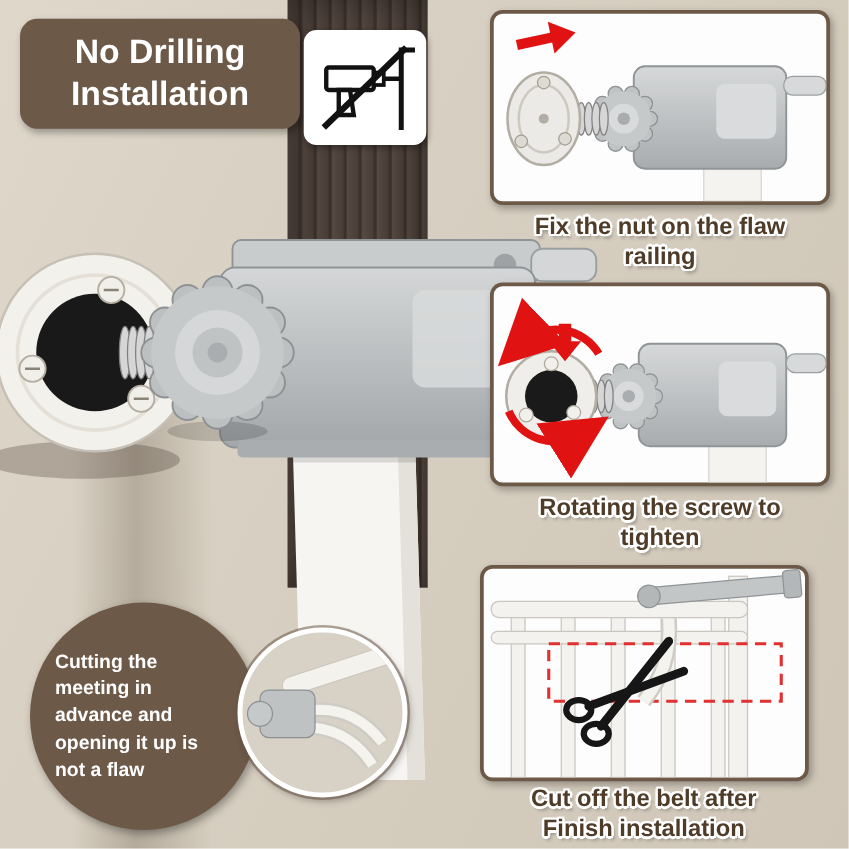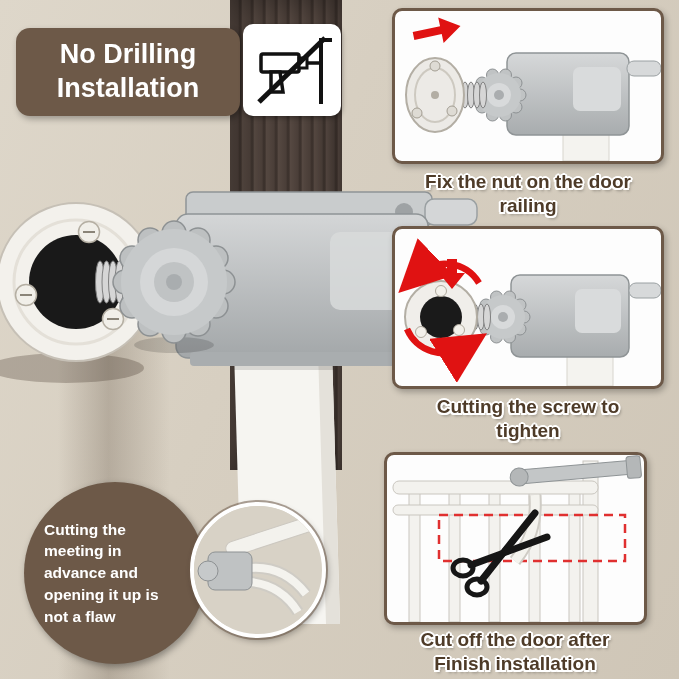--- a/index.html
+++ b/index.html
@@ -12,21 +12,21 @@
     position:absolute; left:58px; top:330px; width:112px; height:349px;
     background: linear-gradient(90deg, rgba(90,75,60,0) 0%, rgba(90,75,60,0.28) 45%, rgba(90,75,60,0) 100%);
   }
   .wood {
     position:absolute; left:230px; top:0; width:112px; height:470px;
     background: repeating-linear-gradient(90deg, #564942 0px, #4a3e38 8px, #392f2a 10px, #4a3e38 12px);
     box-shadow: inset 0 0 34px rgba(0,0,0,0.4);
   }
   .scene { position:absolute; left:0; top:0; }
   .badge {
-    position:absolute; left:16px; top:28px; width:212px; padding:10px 6px;
+    position:absolute; left:16px; top:15px; width:212px; padding:10px 6px;
     background: var(--brown,#6d5948); color:#fff; font-weight:bold; font-size:27px;
     line-height:1.25; text-align:center; border-radius:14px;
     box-shadow: 2px 3px 6px rgba(0,0,0,0.3);
   }
   .nodrill {
     position:absolute; left:243px; top:24px; width:98px; height:92px;
     background:#fff; border-radius:10px; box-shadow:1px 2px 5px rgba(0,0,0,0.35);
     display:flex; align-items:center; justify-content:center;
   }
   .panel {
@@ -196,21 +196,21 @@
         <ellipse cx="40" cy="84" rx="29" ry="37" fill="#eceae6" stroke="#b3aea4" stroke-width="2"></ellipse>
         <ellipse cx="40" cy="84" rx="20" ry="27" fill="none" stroke="#cdc9c0" stroke-width="2"></ellipse>
         <circle cx="40" cy="84" r="4" fill="#b3aea4"></circle>
         <circle cx="40" cy="55" r="5" fill="#dedbd4" stroke="#a39e93"></circle>
         <circle cx="22" cy="102" r="5" fill="#dedbd4" stroke="#a39e93"></circle>
         <circle cx="57" cy="100" r="5" fill="#dedbd4" stroke="#a39e93"></circle>
       </g>
       <polygon points="18,16 46,16 46,7 66,20 46,33 46,24 18,24" fill="#e01212" transform="rotate(-12 42 20)"></polygon>
     </svg>
   </div>
-  <div class="step-label label1">Fix the nut on the door railing</div>
+  <div class="step-label label1">Fix the nut on the flaw railing</div>
 
   <div class="panel panel2">
     <svg viewBox="0 0 266 157">
       <defs>
         <linearGradient id="p2g" x1="0" y1="0" x2="0" y2="1">
           <stop offset="0" stop-color="#d6d8d9"></stop>
             <stop offset="1" stop-color="#a8acae"></stop>
         </linearGradient>
         <marker id="rh" markerWidth="8" markerHeight="8" refX="4" refY="4" orient="auto">
           <path d="M0,0 L8,4 L0,8 Z" fill="#e01212"></path>
@@ -251,21 +251,21 @@
         <circle cx="26" cy="103" r="5.5" fill="#f2f0ea" stroke="#b0aa9e"></circle>
         <circle cx="64" cy="101" r="5.5" fill="#f2f0ea" stroke="#b0aa9e"></circle>
       </g>
       <g>
         <path d="M 84,54 A 40,40 0 0 0 22,46" stroke="#e01212" stroke-width="6.5" fill="none" marker-end="url(#rh)"></path>
         <path d="M 12,100 A 40,40 0 0 0 70,118" stroke="#e01212" stroke-width="6.5" fill="none" marker-end="url(#rh)"></path>
         <polygon points="52,30 62,30 62,44 70,44 57,60 44,44 52,44" fill="#e01212"></polygon>
       </g>
     </svg>
   </div>
-  <div class="step-label label2">Cutting the screw to tighten</div>
+  <div class="step-label label2">Rotating the screw to tighten</div>
 
   <div class="panel panel3">
     <svg viewBox="0 0 257 167">
       <g fill="#f3f2ee" stroke="#c9c6bf">
         <rect x="22" y="36" width="11" height="131"></rect>
         <rect x="62" y="36" width="11" height="131"></rect>
         <rect x="102" y="36" width="11" height="131"></rect>
         <rect x="142" y="36" width="11" height="131"></rect>
         <rect x="182" y="36" width="11" height="131"></rect>
         <rect x="196" y="6" width="15" height="161"></rect>
@@ -284,21 +284,21 @@
       </g>
       <g>
         <line x1="148" y1="58" x2="94" y2="126" stroke="#161616" stroke-width="7" stroke-linecap="round"></line>
         <line x1="160" y1="82" x2="84" y2="110" stroke="#161616" stroke-width="7" stroke-linecap="round"></line>
         <circle cx="119" cy="96" r="4" fill="#161616"></circle>
         <ellipse cx="90" cy="132" rx="10" ry="8" fill="none" stroke="#161616" stroke-width="5"></ellipse>
         <ellipse cx="76" cy="113" rx="10" ry="8" fill="none" stroke="#161616" stroke-width="5"></ellipse>
       </g>
     </svg>
   </div>
-  <div class="step-label label3">Cut off the door after Finish installation</div>
+  <div class="step-label label3">Cut off the belt after Finish installation</div>
 
   <div class="bubble">
     <span>Cutting the meeting in advance and opening it up is not a flaw</span>
   </div>
 
   <div class="inset">
     <svg width="120" height="120" viewBox="0 0 120 120">
       <rect x="0" y="0" width="120" height="120" fill="#d8d2c6"></rect>
       <g transform="rotate(-18 80 30)">
         <rect x="30" y="22" width="92" height="15" rx="7" fill="#f3f2ed" stroke="#ccc8c0"></rect>

